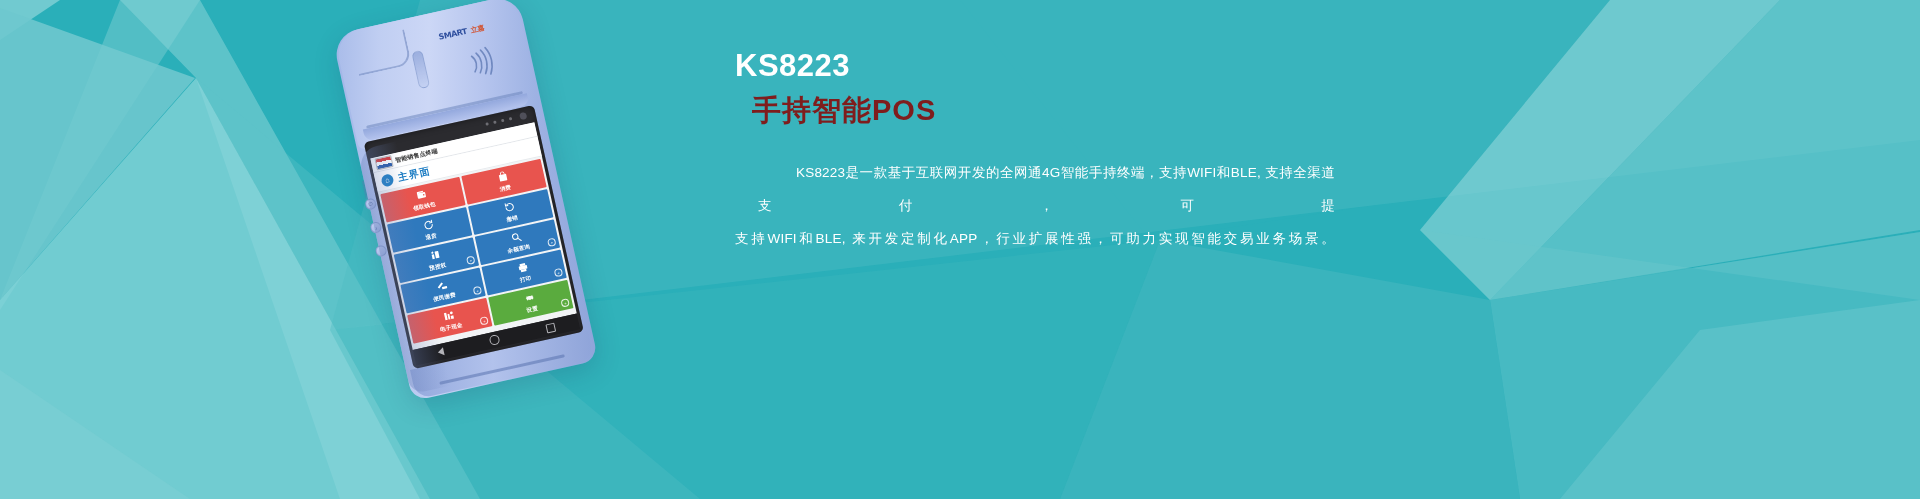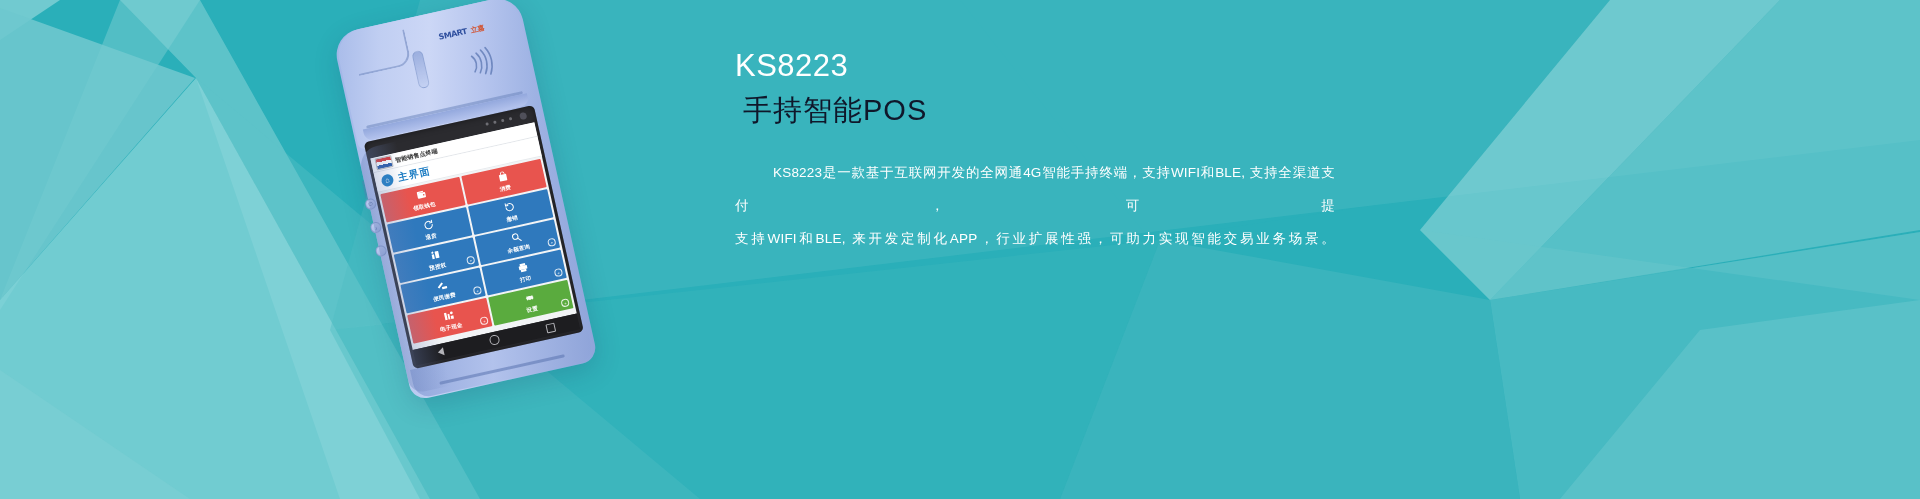--- a/index.html
+++ b/index.html
@@ -16,35 +16,35 @@
   
   .bg-layer{position:absolute;inset:0;width:100%;height:100%;}
   .bg-layer svg{display:block;width:1920px;height:499px;}
 
   
   .copy{
     position:absolute;left:735px;top:46px;width:620px;
     color:#ffffff;
   }
   .copy .title{
-    font-size:31px;font-weight:normal;letter-spacing:.5px;
+    font-size:31px;font-weight:bold;letter-spacing:.5px;
     line-height:1.32;margin:0;color:#fff;
   }
   .copy .subtitle{
-    font-size:29px;font-weight:normal;letter-spacing:1px;
-    line-height:1.35;margin:4px 0 0 8px;color:#0f172a;
+    font-size:29px;font-weight:bold;letter-spacing:1px;
+    line-height:1.35;margin:4px 0 0 17px;color:#7f1d1d;
   }
   .copy .desc{
     margin:26px 0 0 0;width:600px;
     font-size:13.5px;line-height:2.45;color:#ffffff;
     text-align:justify;text-align-last:justify;
     letter-spacing:.2px;
   }
   .copy .desc span{display:block;}
-  .copy .desc .l1{text-indent:38px;}
+  .copy .desc .l1{text-indent:38px;margin-left:23px;}
 
   
   .device-wrap{
     position:absolute;left:330px;top:0px;width:300px;height:420px;
   }
   .device{
     position:absolute;left:40px;top:10px;
     width:190px;height:375px;
     transform:rotate(-12.5deg);
     transform-origin:50% 50%;

